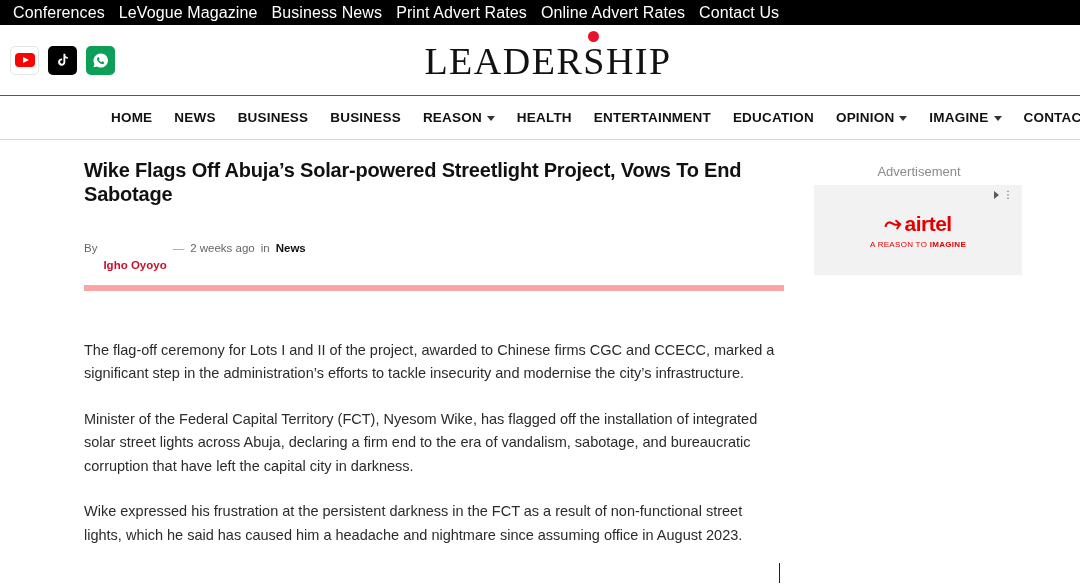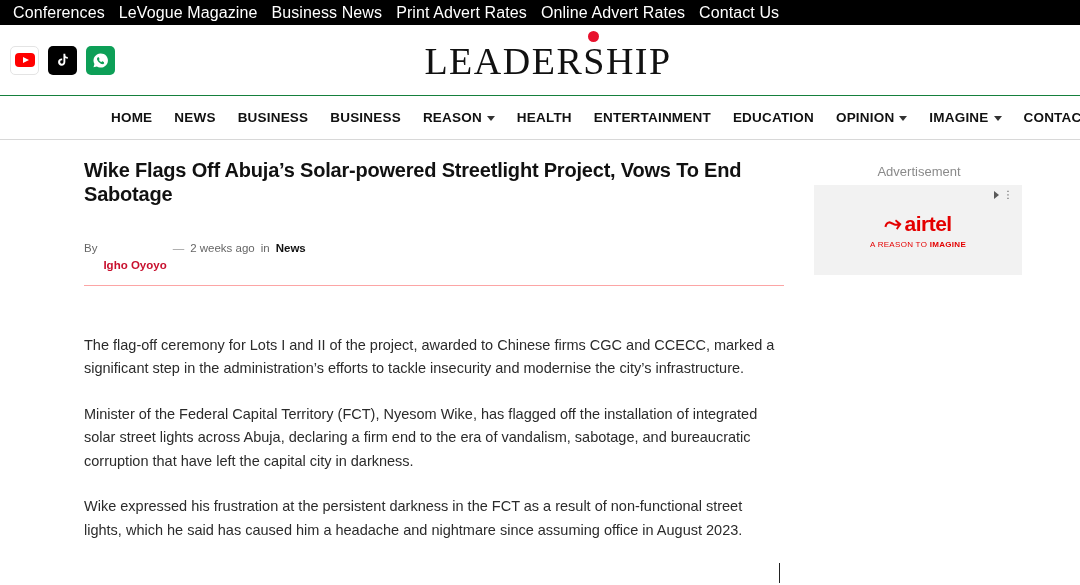--- a/index.html
+++ b/index.html
@@ -140,21 +140,21 @@
     margin: 0 0 0 0;
     color: #111111;
     font-weight: bold;
     letter-spacing: -0.2px;
     max-width: 670px;
   }
   .byline {
     font-size: 11.5px;
     color: #666666;
     padding: 18px 0 14px 0;
-    border-bottom: 1px solid #fca5a5;
+    border-bottom: 6px solid #fca5a5;
     display: flex;
     align-items: center;
     gap: 6px;
   }
   .byline .author {
     color: #c8102e;
     font-weight: bold;
     margin-top: 34px;
   }
   .byline .dash { color: #999999; }

